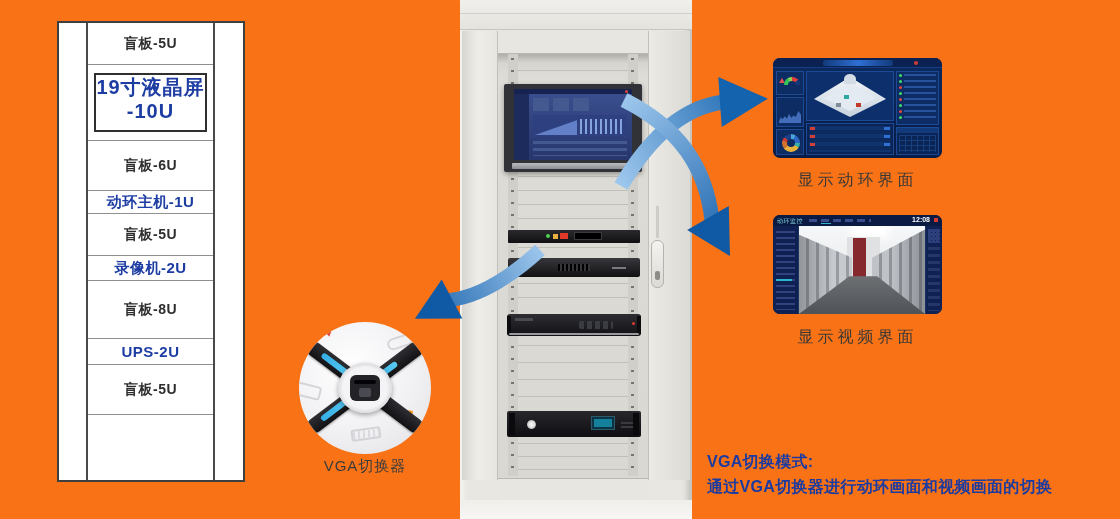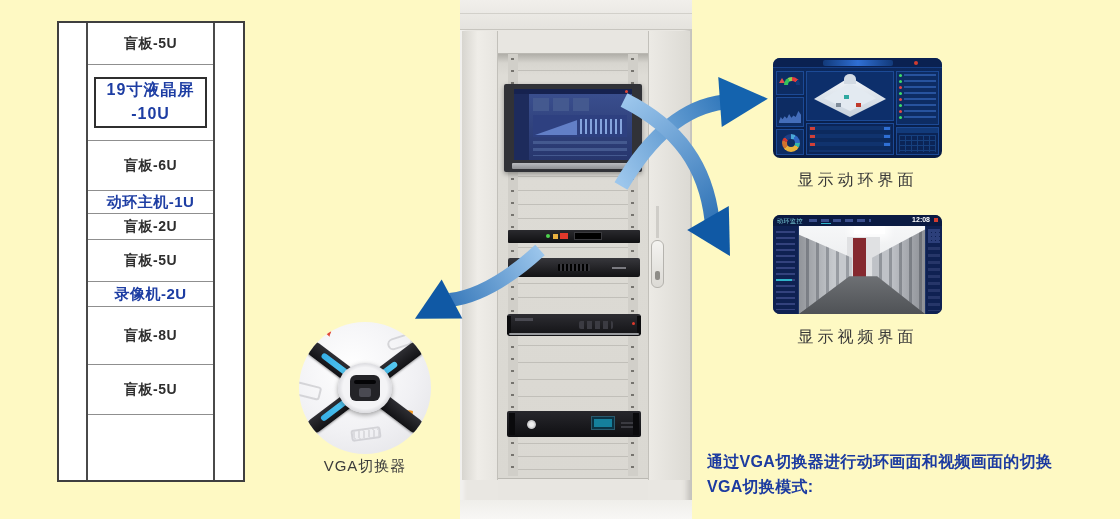--- a/index.html
+++ b/index.html
@@ -1,34 +1,34 @@
 <!DOCTYPE html>
 <html><head>
 <meta charset="utf-8">
 <style>
   * { margin:0; padding:0; box-sizing:border-box; }
   html,body { background:#ffffff; }
   body { font-family:"Liberation Sans","DejaVu Sans",sans-serif; }
-  .canvas { position:relative; width:1120px; height:519px; background:#fef9c3; overflow:hidden; }
+  .canvas { position:relative; width:1120px; height:519px; background:#f97316; overflow:hidden; }
 
   
   .rack-frame { position:absolute; left:57px; top:21px; width:188px; height:461px;
     border:2px solid #3f3f3f; background:#ffffff; }
   .rack-col { position:absolute; left:27px; top:0; bottom:0; width:129px;
     border-left:2px solid #4a4a4a; border-right:2px solid #4a4a4a;
     display:flex; flex-direction:column; }
   .rack-row { display:flex; align-items:center; justify-content:center;
     border-bottom:1px solid #8f8f8f; font-weight:700; font-size:14px; color:#2d2d2d;
     letter-spacing:.5px; }
   .rack-row:last-child { border-bottom:none; }
   .rack-row.device { color:#1d3da3; font-size:15px; }
   .rack-row.screen { border-bottom:1px solid #8f8f8f; }
-  .screen-box { width:113px; height:51px; border:2px solid #2f2f2f;
-    display:flex; flex-direction:column; align-items:center; justify-content:flex-end;
-    color:#1d3da3; font-size:16px; font-weight:700; line-height:24px; letter-spacing:1px; }
+  .screen-box { width:113px; height:59px; border:2px solid #2f2f2f;
+    display:flex; flex-direction:column; align-items:center; justify-content:flex-start;
+    color:#1d3da3; font-size:20px; font-weight:700; line-height:24px; letter-spacing:1px; }
   .rack-caption { position:absolute; left:57px; top:499px; width:188px; text-align:center;
     font-size:15px; color:#333333; letter-spacing:2px; font-weight:500; }
 
   
   .cabinet { position:absolute; left:460px; top:0; width:232px; height:519px; }
   .cab-body { position:absolute; inset:0; background:#e9e7e2; border-radius:2px;
     box-shadow: inset -4px 0 6px rgba(110,108,102,.35), inset 3px 0 5px rgba(255,255,255,.65); }
   .cab-top { position:absolute; left:0; top:0; width:232px; height:30px;
     background:linear-gradient(#f1efeb,#e5e3de); border-bottom:1px solid #c7c5bf; }
   .cab-top-line { position:absolute; left:0; top:13px; width:100%; height:1px; background:#d2d0ca; }
@@ -257,31 +257,31 @@
           <span>19寸液晶屏</span>
           <span>-10U</span>
         </div>
       </div>
       <div class="rack-row" style="height:50px">
           <span>盲板-6U</span>
         </div>
       <div class="rack-row device" style="height:23px">
           <span>动环主机-1U</span>
         </div>
-      <div class="rack-row" style="height:26px">
-          <span>盲板-2U</span>
-        </div>
       <div class="rack-row" style="height:42px">
           <span>盲板-5U</span>
         </div>
       <div class="rack-row device" style="height:25px">
           <span>录像机-2U</span>
         </div>
       <div class="rack-row" style="height:58px">
           <span>盲板-8U</span>
+        </div>
+      <div class="rack-row device" style="height:26px">
+          <span>UPS-2U</span>
         </div>
       <div class="rack-row" style="height:50px">
           <span>盲板-5U</span>
         </div>
       <div class="rack-row" style="flex:1">
           <span></span>
         </div>
     </div>
   </div>
 
@@ -504,17 +504,17 @@
     <div class="hub">
       <div class="hub-panel">
         <div class="hub-slot"></div>
         <div class="hub-btn"></div>
       </div>
     </div>
   </div>
   <div class="vga-caption">VGA切换器</div>
 
   <div class="note">
+    <div>VGA切换模式:</div>
     <div>通过VGA切换器进行动环画面和视频画面的切换</div>
-    <div>VGA切换模式:</div>
   </div>
 
 </div>
 
 </body></html>

